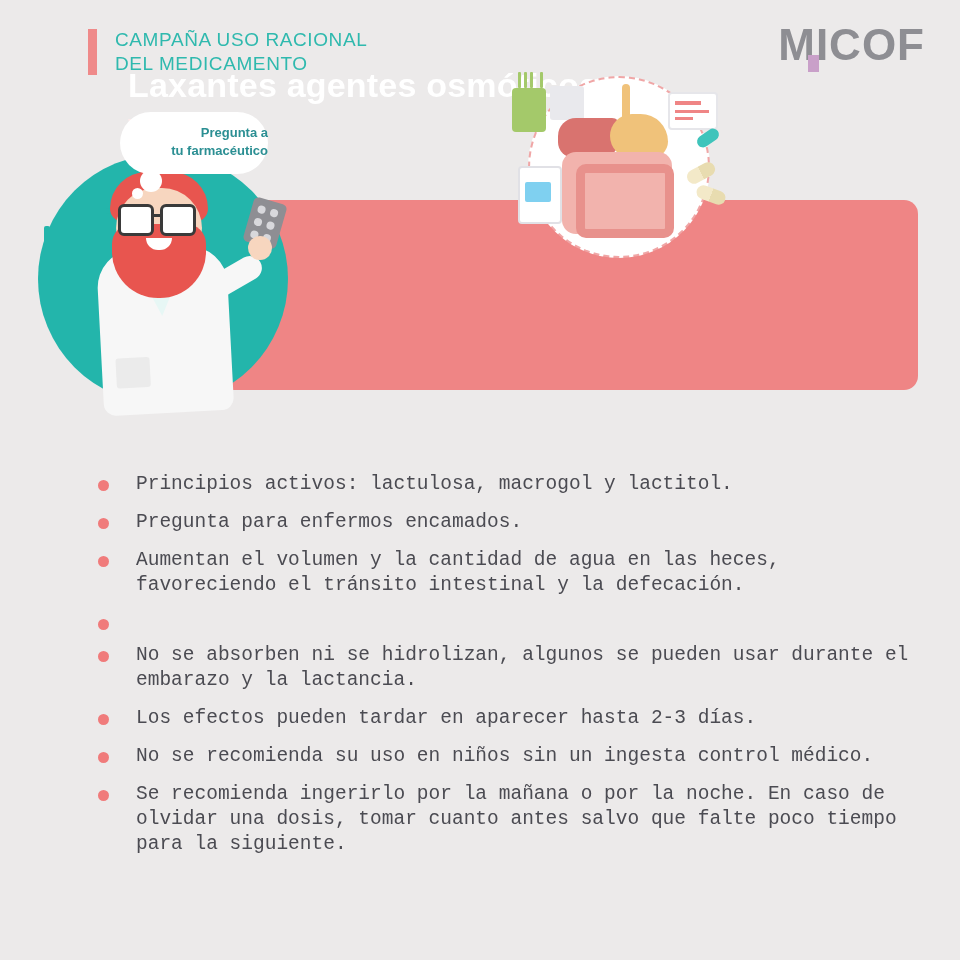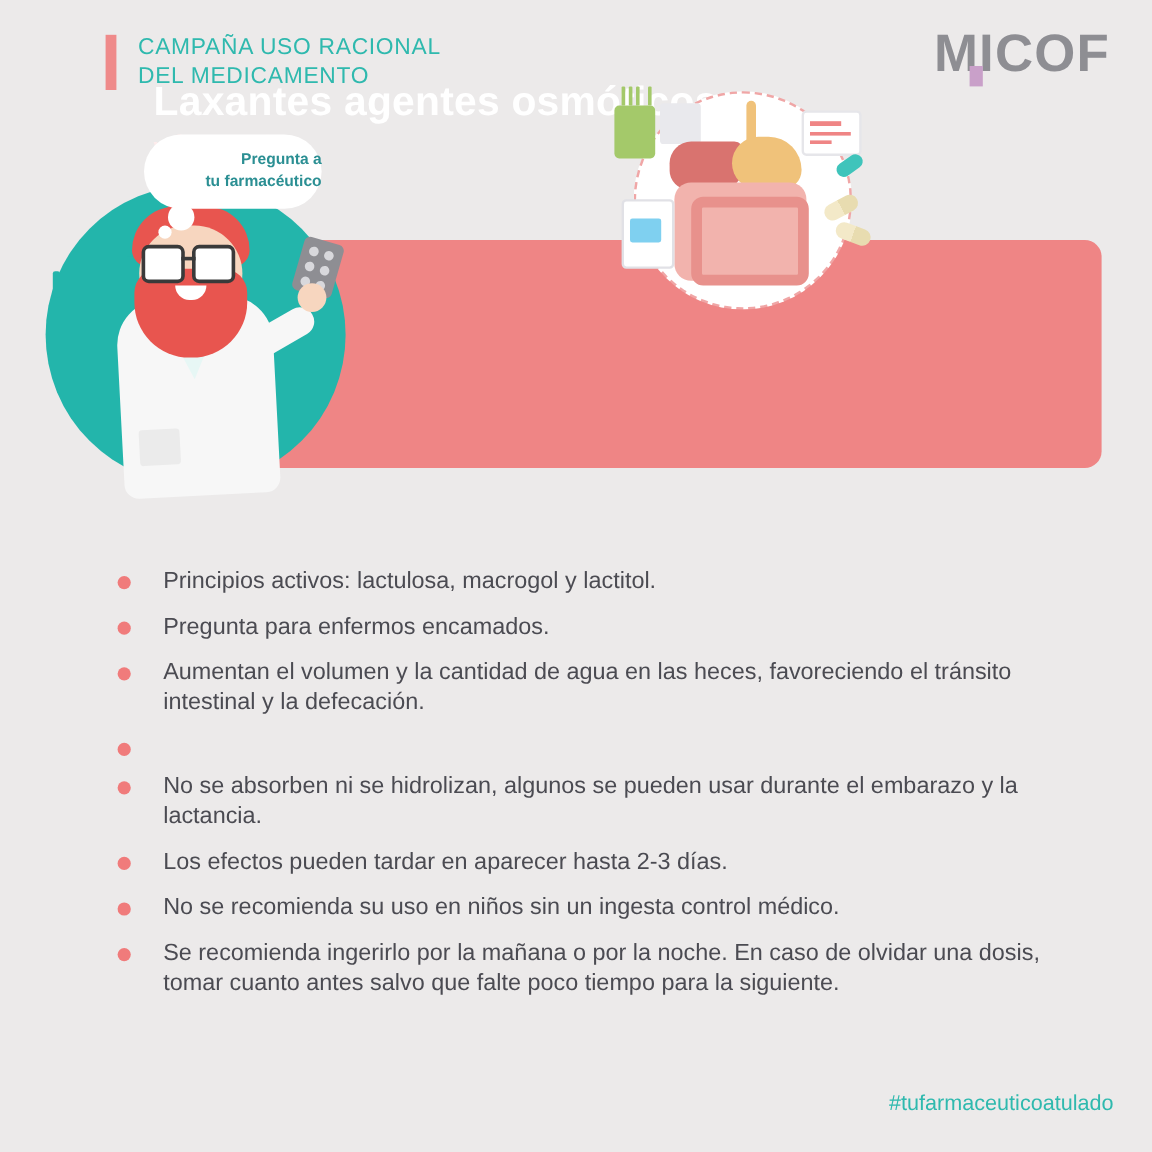--- a/index.html
+++ b/index.html
@@ -496,20 +496,21 @@
   .bullets {
     position: absolute;
     left: 98px;
     top: 472px;
     width: 830px;
   }
   .bullet-row {
     display: flex;
     align-items: flex-start;
     margin-bottom: 13px;
+    font-family: Liberation Mono, monospace;
   }
   .bullet-dot {
     width: 11px;
     height: 11px;
     border-radius: 50%;
     background: #f07b7b;
     margin-top: 8px;
     margin-right: 27px;
     flex: 0 0 auto;
   }
@@ -645,15 +646,14 @@
     <div class="bullet-row">
       <span class="bullet-dot"></span>
       <span class="bullet-text">No se recomienda su uso en niños sin un ingesta control médico.</span>
     </div>
     <div class="bullet-row">
       <span class="bullet-dot"></span>
       <span class="bullet-text">Se recomienda ingerirlo por la mañana o por la noche. En caso de olvidar una dosis, tomar cuanto antes salvo que falte poco tiempo para la siguiente.</span>
     </div>
   </div>
 
-  <div class="hashtag">#tufarmaceuticoatulado</div>
 
 </div>
 
 </body></html>

